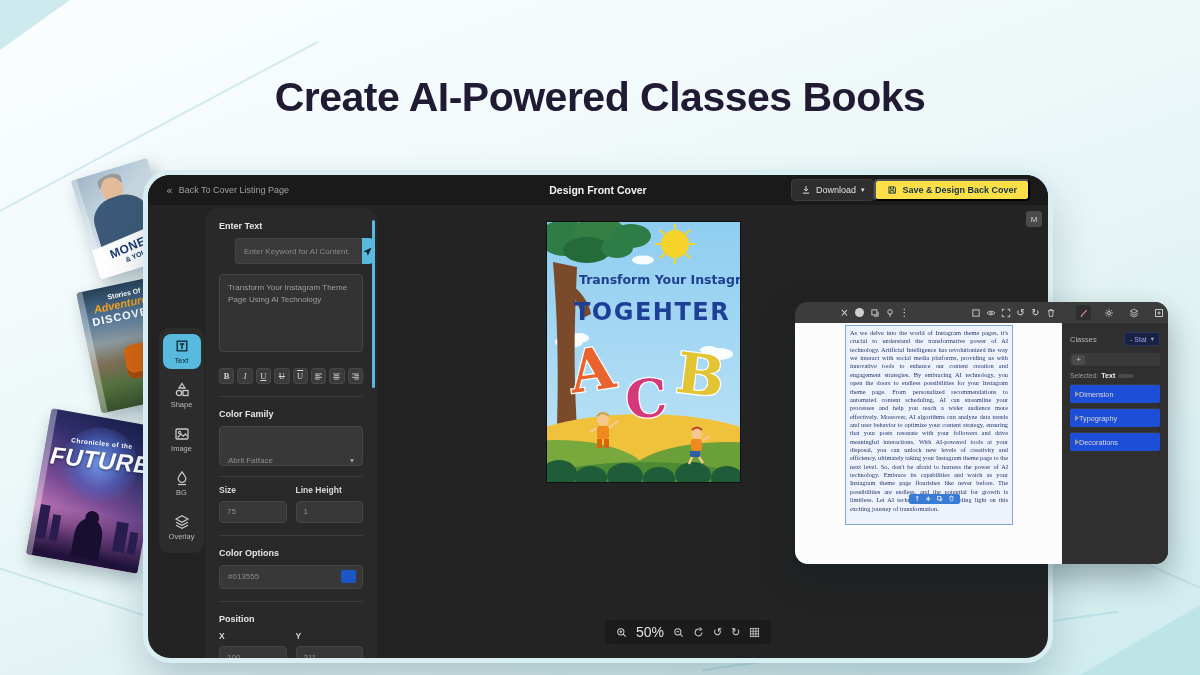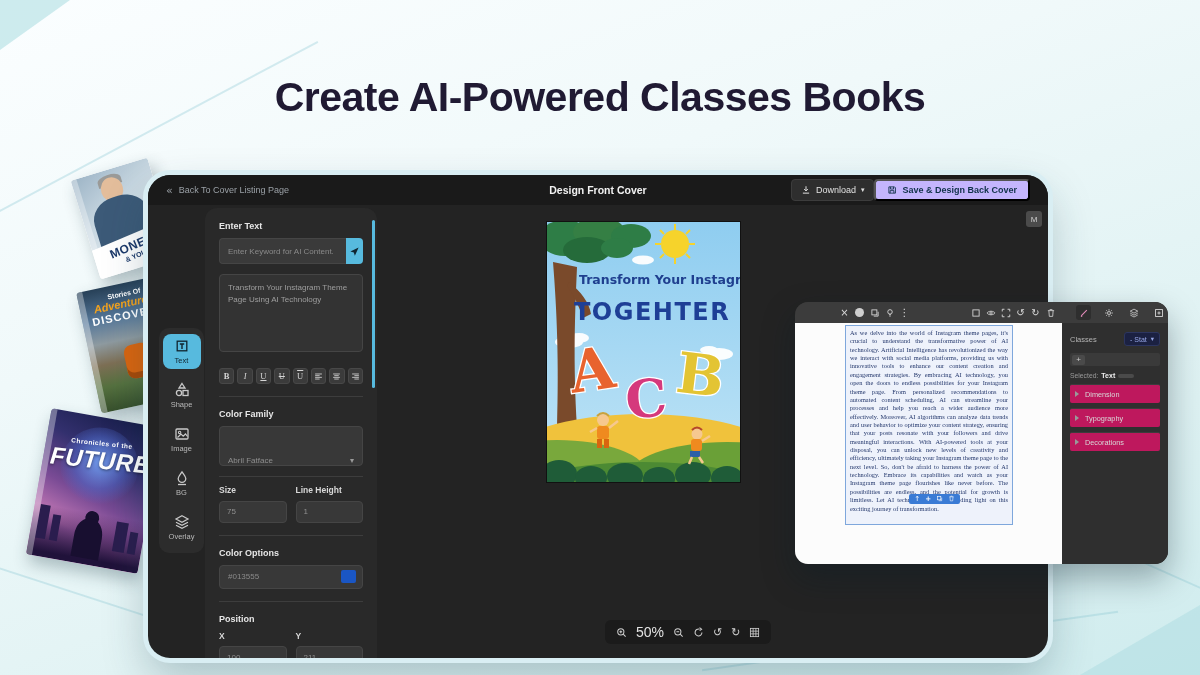--- a/index.html
+++ b/index.html
@@ -54,36 +54,36 @@
     position:absolute; left:148px; top:175px; width:900px; height:483px;
     background:#232323; border-radius:22px; overflow:hidden;
     box-shadow:0 0 0 5px #d9eef3, 0 20px 45px rgba(20,60,75,.28);
   }
   .topbar { position:absolute; top:0; left:0; right:0; height:30px; background:#1a1a1a; display:flex; align-items:center; padding:0 18px; }
   .back { display:flex; align-items:center; gap:6px; color:#9aa0a6; font-size:9px; cursor:pointer; }
   .back .chev { font-size:11px; font-family:"DejaVu Sans",sans-serif; }
   .tb-title { position:absolute; left:0; right:0; text-align:center; color:#f2f2f2; font-size:10.5px; font-weight:700; pointer-events:none; }
   .tb-actions { margin-left:auto; display:flex; gap:0; z-index:2; }
   .btn-download { display:flex; align-items:center; gap:5px; background:#2e2e2e; border:1px solid #3c3c3c; color:#e0e0e0; font-size:9px; padding:4px 9px; border-radius:4px; }
-  .btn-save { display:flex; align-items:center; gap:5px; background:#c4b5fd; color:#11324a; font-weight:700; font-size:9px; padding:4px 11px; border-radius:4px; }
+  .btn-save { display:flex; align-items:center; gap:5px; background:#fde047; color:#11324a; font-weight:700; font-size:9px; padding:4px 11px; border-radius:4px; }
   .m-btn { position:absolute; top:36px; right:6px; width:16px; height:16px; background:#4b4b4b; border-radius:3px; color:#cfcfcf; font-size:8px; display:flex; align-items:center; justify-content:center; }
 
   
   .rail { position:absolute; left:11px; top:153px; width:45px; background:#2c2c2c; border-radius:10px; padding:6px 0 8px; display:flex; flex-direction:column; align-items:center; gap:9px; }
   .tool { display:flex; flex-direction:column; align-items:center; gap:2px; color:#b9b9b9; font-size:7.5px; cursor:pointer; padding:4px 3px; border-radius:8px; width:38px; }
   .tool svg { width:16px; height:16px; stroke:#c9c9c9; }
   .tool.active { background:#57bade; color:#10242e; }
   .tool.active svg { stroke:#10242e; }
 
   
   .panel { position:absolute; left:57px; top:33px; width:172px; bottom:0; background:#292929; border-radius:12px 12px 0 0; padding:13px 14px; overflow:hidden; }
   .panel .scrollbar { position:absolute; right:2px; top:12px; width:3px; height:168px; background:#57bade; border-radius:2px; }
   .lbl { color:#e6e6e6; font-size:9px; font-weight:700; margin-bottom:7px; }
   .lbl-sm { color:#d8d8d8; font-size:8.5px; font-weight:700; margin-bottom:5px; }
-  .kw-row { display:flex; gap:0; margin-bottom:10px; }
+  .kw-row { display:flex; gap:0; margin-bottom:10px;margin-left:16px; }
   .kw-input { flex:1; height:26px; background:#3a3a3a; border:1px solid #454545; border-right:none; border-radius:4px 0 0 4px; color:#bfbfbf; font-size:8px; padding:0 8px; outline:none; }
   .kw-input::placeholder { color:#8a8a8a; }
   .kw-send { width:27px; height:26px; background:#57bade; border:none; border-radius:0 4px 4px 0; display:flex; align-items:center; justify-content:center; }
   .txt-area { width:100%; height:78px; background:#333; border:1px solid #454545; border-radius:4px; color:#9e9e9e; font-size:8px; line-height:1.5; padding:7px 8px; resize:none; font-family:"Liberation Sans",sans-serif; outline:none; }
   .fmt-row { display:flex; gap:3px; margin-top:12px; }
   .fmt-btn { width:16px; height:16px; background:#3b3b3b; border:1px solid #484848; border-radius:3px; color:#d5d5d5; font-size:8.5px; display:flex; align-items:center; justify-content:center; font-family:"Liberation Serif",serif; }
   .fmt-btn svg { width:9px; height:9px; stroke:#d5d5d5; }
   .divider { border-top:1px solid #3d3d3d; margin:12px 0; }
   .select { height:40px; background:#383838; border:1px solid #454545; border-radius:4px; display:flex; align-items:flex-end; padding:0 8px; color:#8f8f8f; font-size:8px; }
   .select .car { margin-left:auto; color:#9a9a9a; font-size:8px; font-family:"DejaVu Sans",sans-serif; }
@@ -123,21 +123,21 @@
   .ovl-side { width:106px; background:#2f2f2f; padding:9px 8px; color:#c9c9c9; flex:none; }
   .cls-row { display:flex; align-items:center; justify-content:space-between; }
   .cls-row .cl { font-size:7.5px; color:#b5b5b5; }
   .cls-dd { background:#1b2142; border:1px solid #2c355f; border-radius:3px; color:#96a6e6; font-size:7px; padding:2px 5px; display:flex; align-items:center; gap:4px; }
   .cls-dd .car { font-size:6.5px; font-family:"DejaVu Sans",sans-serif; }
   .add-strip { margin-top:7px; height:13px; background:#3a3a3a; border-radius:2px; display:flex; align-items:center; padding:0 2px; }
   .add-btn { width:13px; height:10px; background:#4a4a4a; border-radius:2px; color:#d0d0d0; font-size:8px; line-height:9px; text-align:center; }
   .sel-row { margin-top:6px; font-size:6.8px; color:#9a9a9a; display:flex; gap:3px; align-items:baseline; }
   .sel-row b { color:#f0f0f0; font-size:7px; }
   .sel-dim { width:16px; height:4px; background:#4a4a4a; border-radius:2px; }
-  .sec-row { margin-top:5px; border-top:1px solid #3c3c3c; background:#be185d; height:19px; display:flex; align-items:center; gap:6px; padding:0 5px; font-size:7.3px; color:#d8d8d8; border-radius:2px; }
+  .sec-row { margin-top:5px; border-top:1px solid #3c3c3c; background:#1d4ed8; height:19px; display:flex; align-items:center; padding:0 5px; font-size:7.3px; color:#d8d8d8; border-radius:2px; }
   .tri-r { width:0; height:0; border-left:4px solid #9a9a9a; border-top:3px solid transparent; border-bottom:3px solid transparent; }
 </style>
 </head>
 <body>
 
 <svg width="0" height="0" style="position:absolute">
   <defs>
     <symbol id="i-download" viewBox="0 0 16 16">
         <path d="M8 2v7M5 6.5 8 9.5 11 6.5M3 13h10" fill="none" stroke-width="1.6"></path>
       </symbol>

